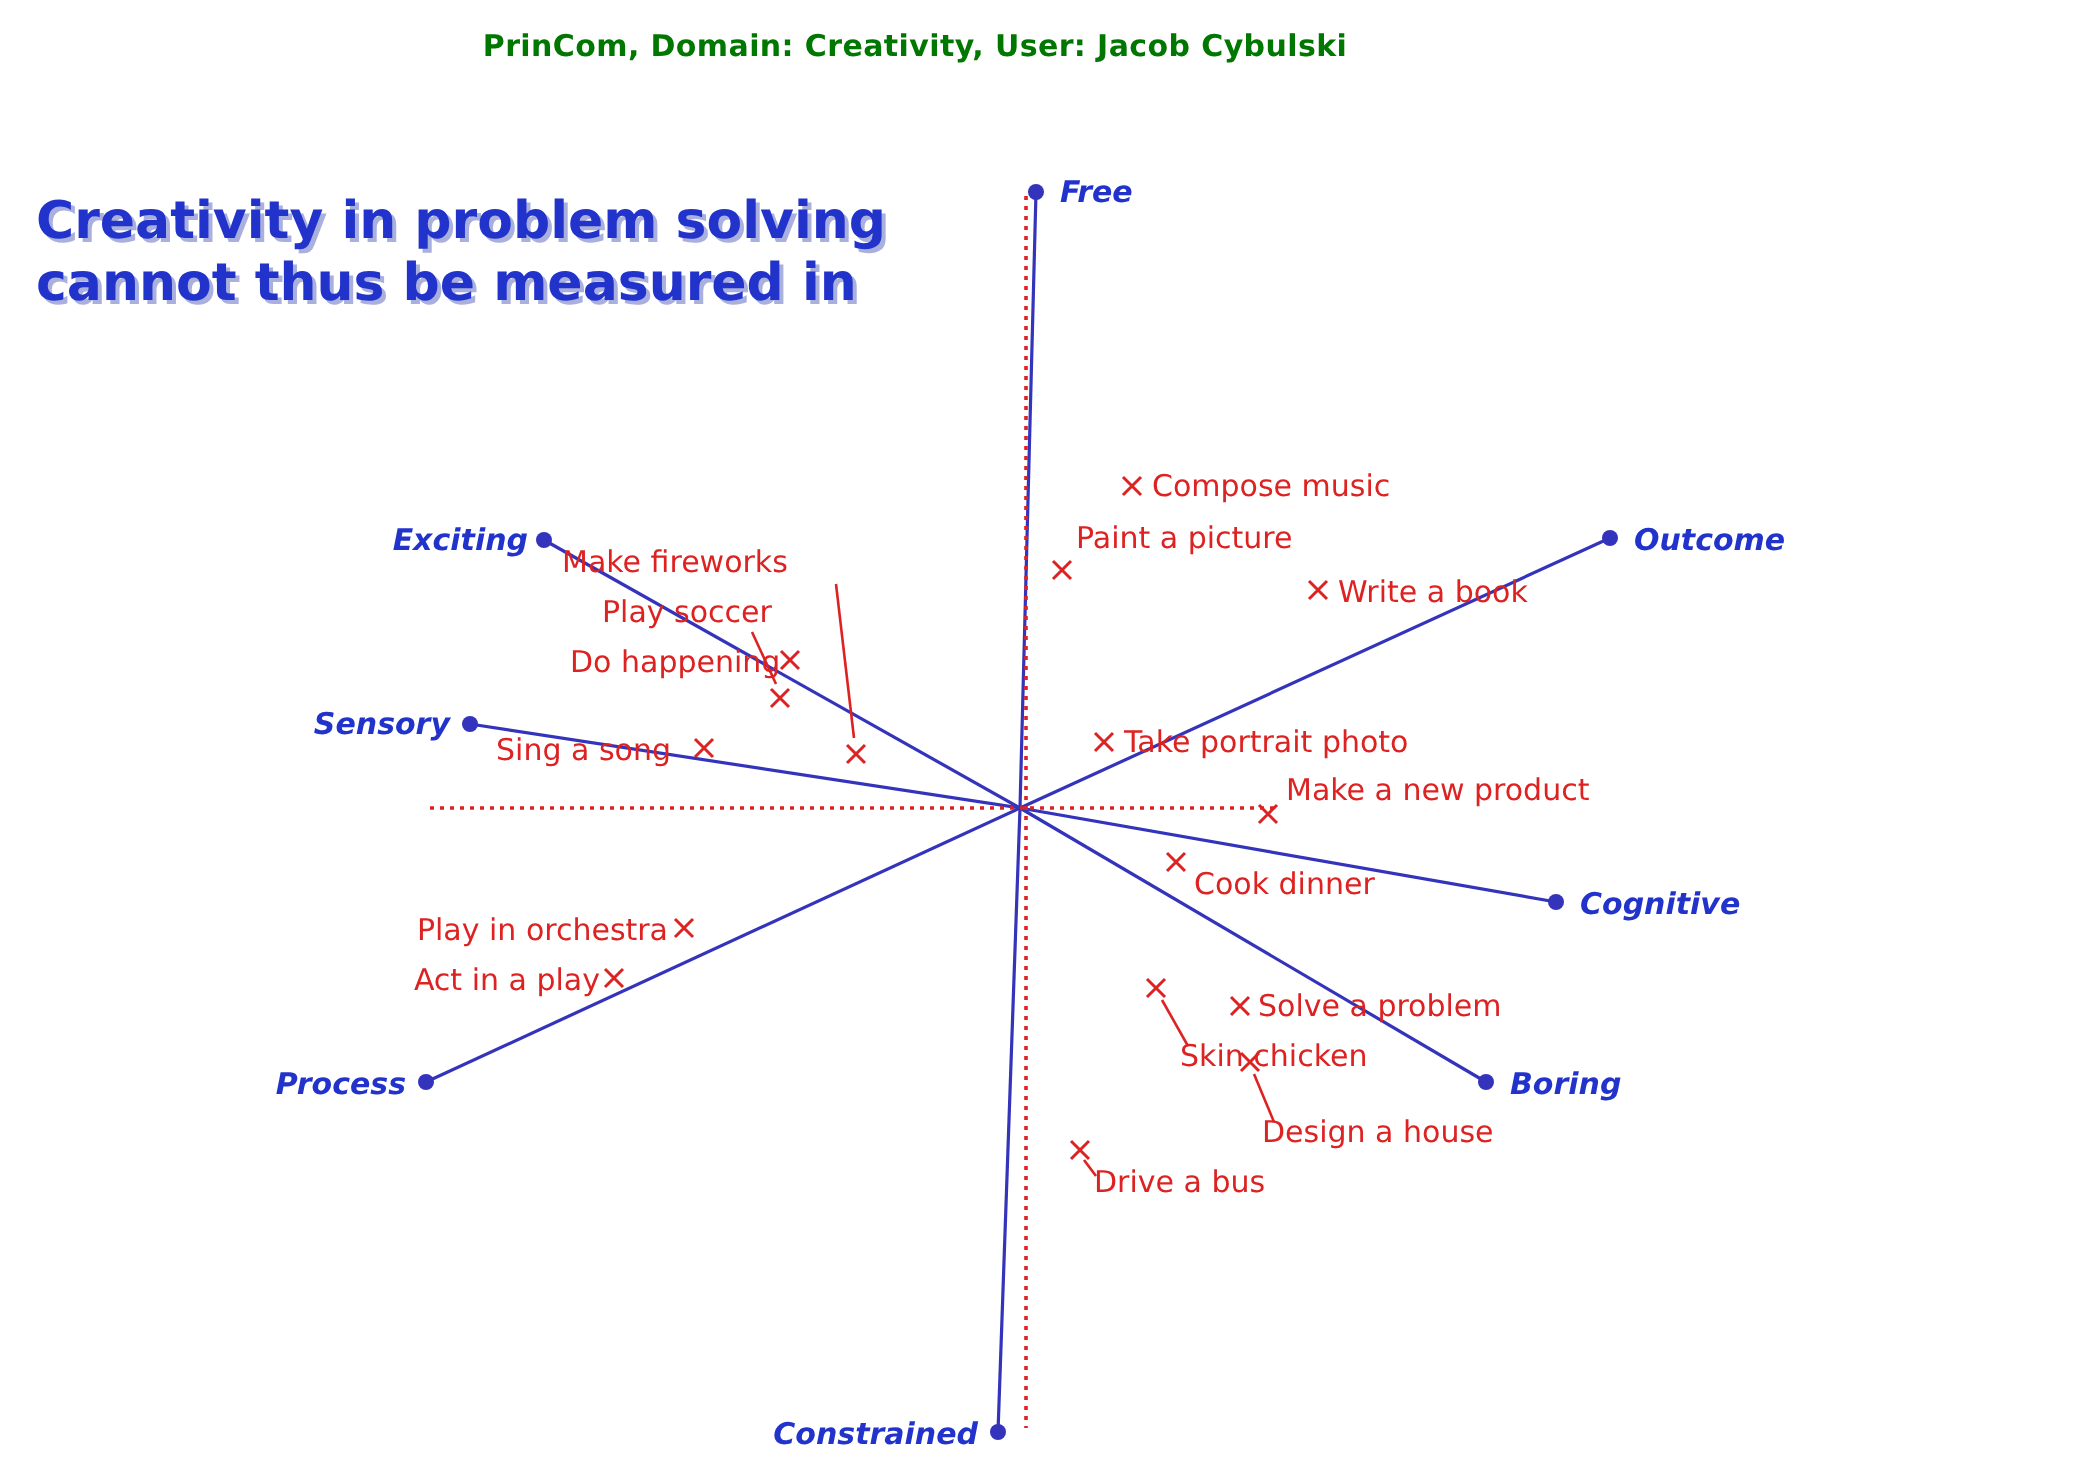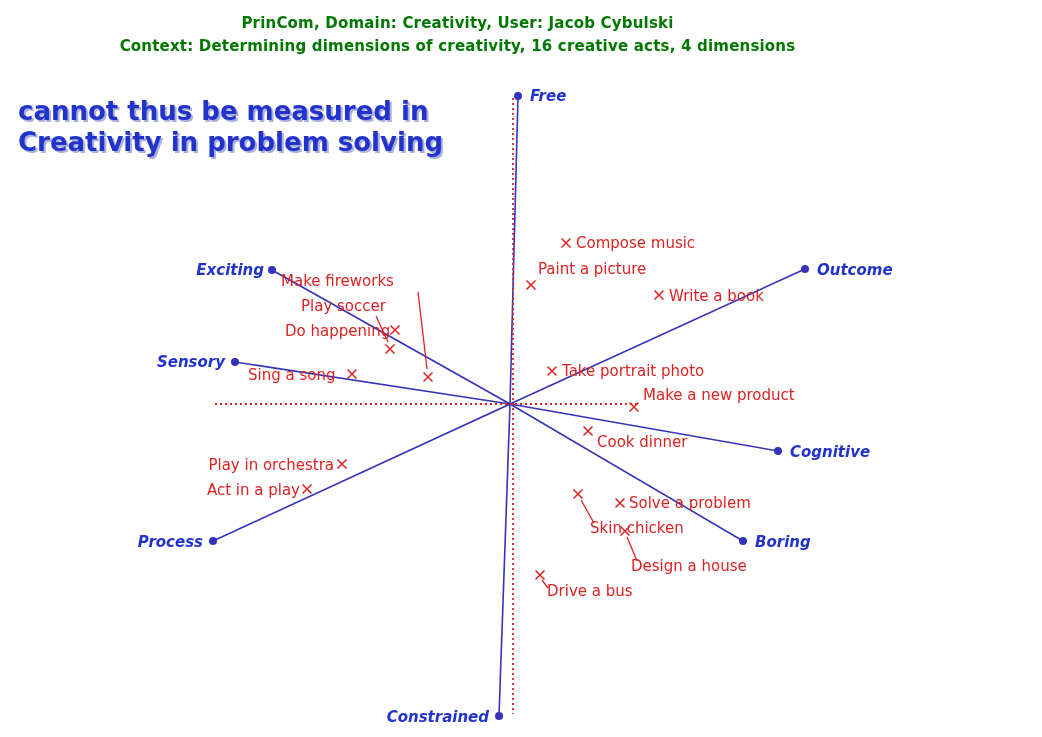--- a/index.html
+++ b/index.html
@@ -50,25 +50,24 @@
     font-family: "DejaVu Sans", sans-serif;
     font-size: 15px;
   }
 </style>
 </head>
 <body>
 
 <div class="page">
   <div class="header">
     <div>PrinCom, Domain: Creativity, User: Jacob Cybulski</div>
-    <div>Context: Determining dimensions of creativity, 16 creative acts, 4 dimensions</div>
   </div>
   <div class="caption">
+    <div>Creativity in problem solving</div>
     <div>cannot thus be measured in</div>
-    <div>Creativity in problem solving</div>
   </div>
   <svg id="biplot-svg" width="1042" height="737" viewBox="0 0 1042 737">
       <line x1="510" y1="404" x2="518" y2="96" stroke="#3333bb" stroke-width="1.6"></line>
       <line x1="510" y1="404" x2="805" y2="269" stroke="#3333bb" stroke-width="1.6"></line>
       <line x1="510" y1="404" x2="778" y2="451" stroke="#3333bb" stroke-width="1.6"></line>
       <line x1="510" y1="404" x2="743" y2="541" stroke="#3333bb" stroke-width="1.6"></line>
       <line x1="510" y1="404" x2="499" y2="716" stroke="#3333bb" stroke-width="1.6"></line>
       <line x1="510" y1="404" x2="213" y2="541" stroke="#3333bb" stroke-width="1.6"></line>
       <line x1="510" y1="404" x2="235" y2="362" stroke="#3333bb" stroke-width="1.6"></line>
       <line x1="510" y1="404" x2="272" y2="270" stroke="#3333bb" stroke-width="1.6"></line>

